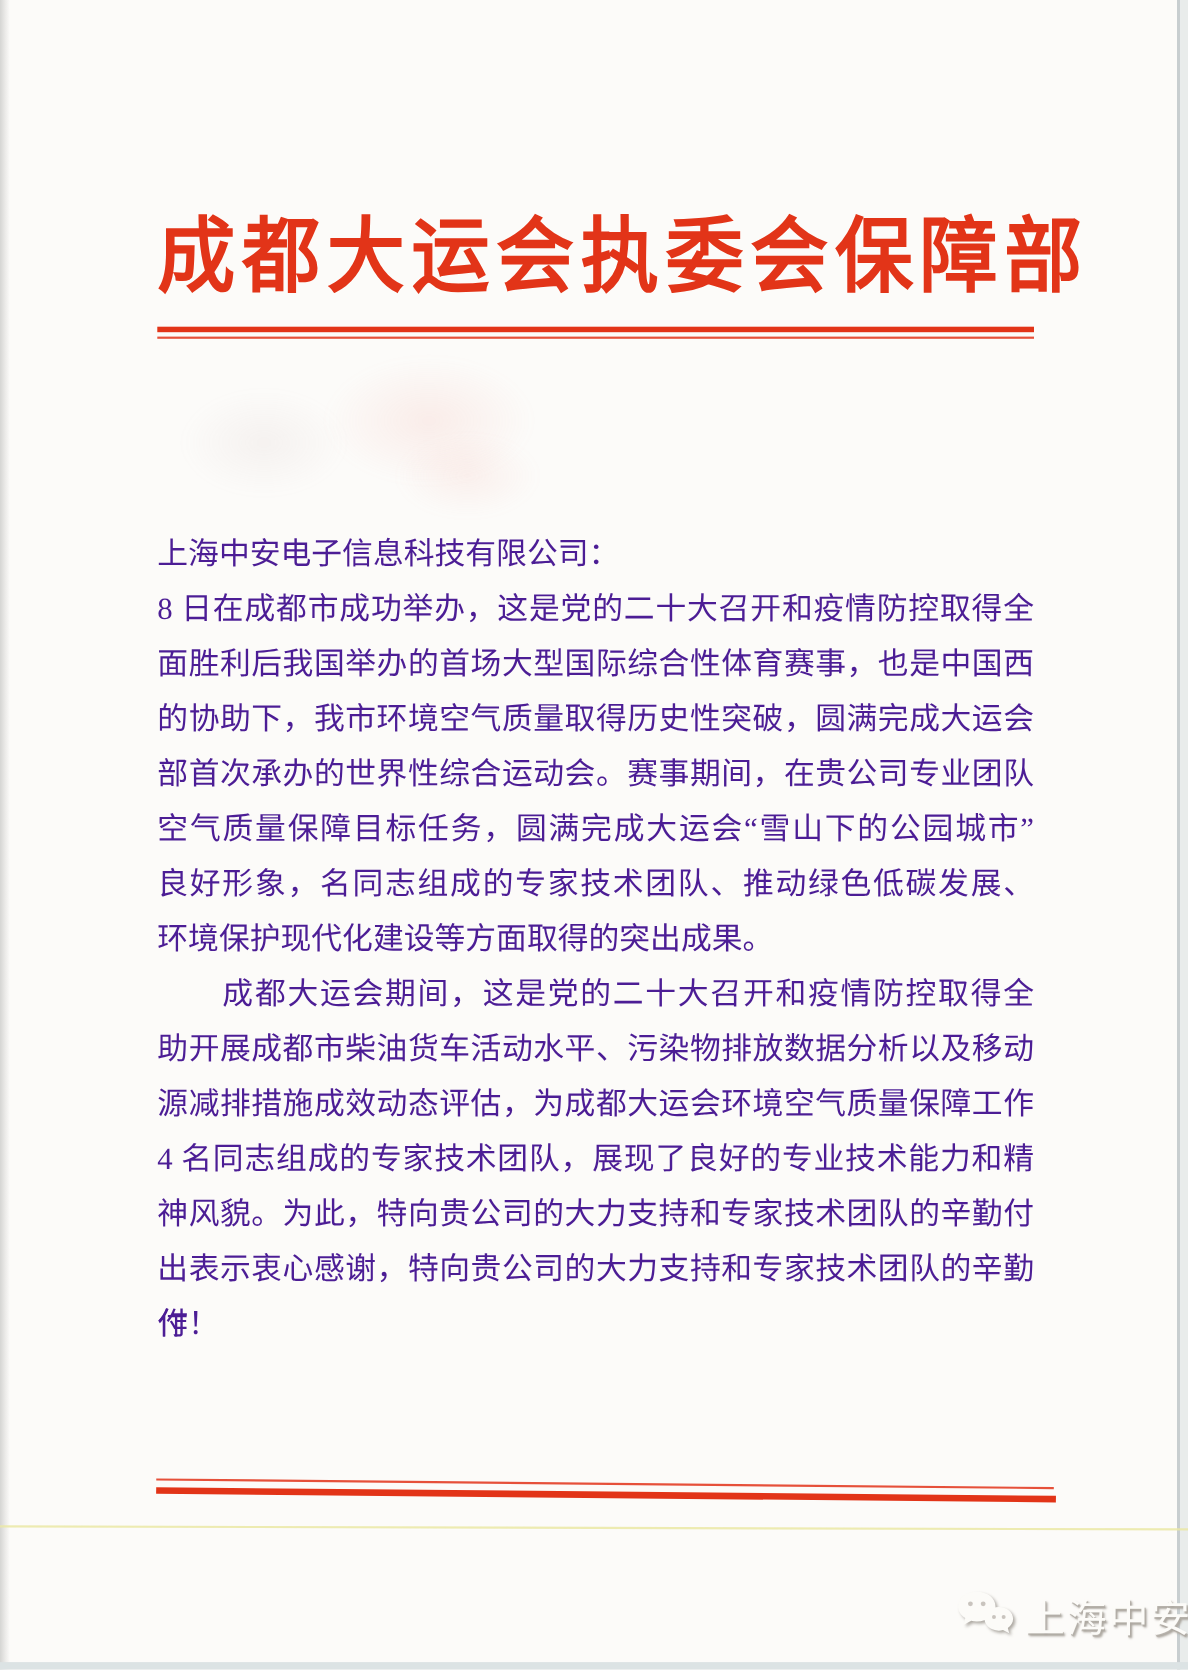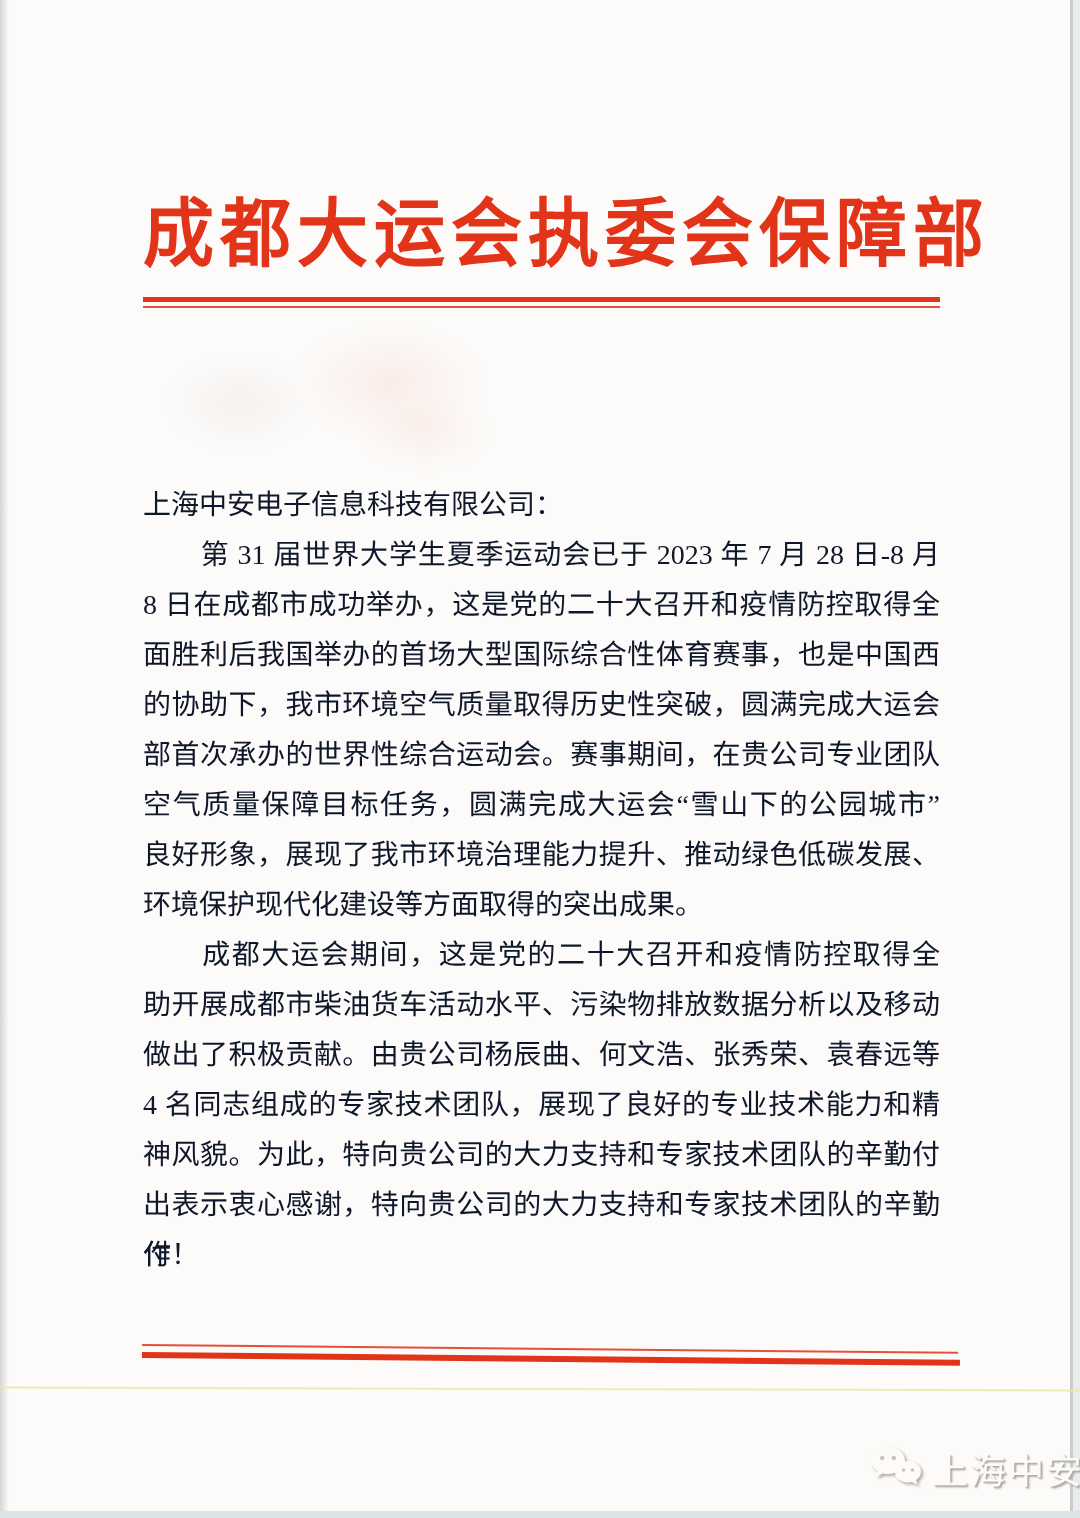--- a/index.html
+++ b/index.html
@@ -63,21 +63,21 @@
   .letter-title {
     position: absolute; left: 143px; top: 370px; width: 797px; height: 58px;
     line-height: 58px; text-align: center;
     font-size: 45px; font-weight: bold; letter-spacing: 3px;
     color: #161616;
   }
 
   
   .body-block {
     position: absolute; left: 143px; top: 480px; width: 797px;
-    font-size: 28px; color: #0f172a;
+    font-size: 28px; color: #4c1d95;
   }
   .line {
     height: 50px; line-height: 50px;
     text-align: justify;
     text-align-last: justify;
   }
   .line.last {
     text-align: left;
     text-align-last: left;
   }
@@ -129,34 +129,33 @@
 
   <div class="masthead">成都大运会执委会保障部</div>
   <div class="masthead-rule-thick"></div>
   <div class="masthead-rule-thin"></div>
 
 
   <div class="body-block">
     <div class="line last">上海中安电子信息科技有限公司：</div>
 
     <div>
-      <div class="line">　　第 31 届世界大学生夏季运动会已于 2023 年 7 月 28 日-8 月</div>
       <div class="line">8 日在成都市成功举办，这是党的二十大召开和疫情防控取得全</div>
       <div class="line">面胜利后我国举办的首场大型国际综合性体育赛事，也是中国西</div>
       <div class="line">的协助下，我市环境空气质量取得历史性突破，圆满完成大运会</div>
       <div class="line">部首次承办的世界性综合运动会。赛事期间，在贵公司专业团队</div>
       <div class="line">空气质量保障目标任务，圆满完成大运会“雪山下的公园城市”</div>
-      <div class="line">良好形象，展现了我市环境治理能力提升、推动绿色低碳发展、</div>
+      <div class="line">良好形象，名同志组成的专家技术团队、推动绿色低碳发展、</div>
       <div class="line last">环境保护现代化建设等方面取得的突出成果。</div>
     </div>
 
     <div>
       <div class="line">　　成都大运会期间，这是党的二十大召开和疫情防控取得全</div>
       <div class="line">助开展成都市柴油货车活动水平、污染物排放数据分析以及移动</div>
-      <div class="line">做出了积极贡献。由贵公司杨辰曲、何文浩、张秀荣、袁春远等</div>
+      <div class="line">源减排措施成效动态评估，为成都大运会环境空气质量保障工作</div>
       <div class="line">4 名同志组成的专家技术团队，展现了良好的专业技术能力和精</div>
       <div class="line">神风貌。为此，特向贵公司的大力支持和专家技术团队的辛勤付</div>
       <div class="line">出表示衷心感谢，特向贵公司的大力支持和专家技术团队的辛勤付</div>
       <div class="line last">作！</div>
     </div>
   </div>
 
   <div class="bottom-rule">
     <div class="thin"></div>
     <div class="thick"></div>

